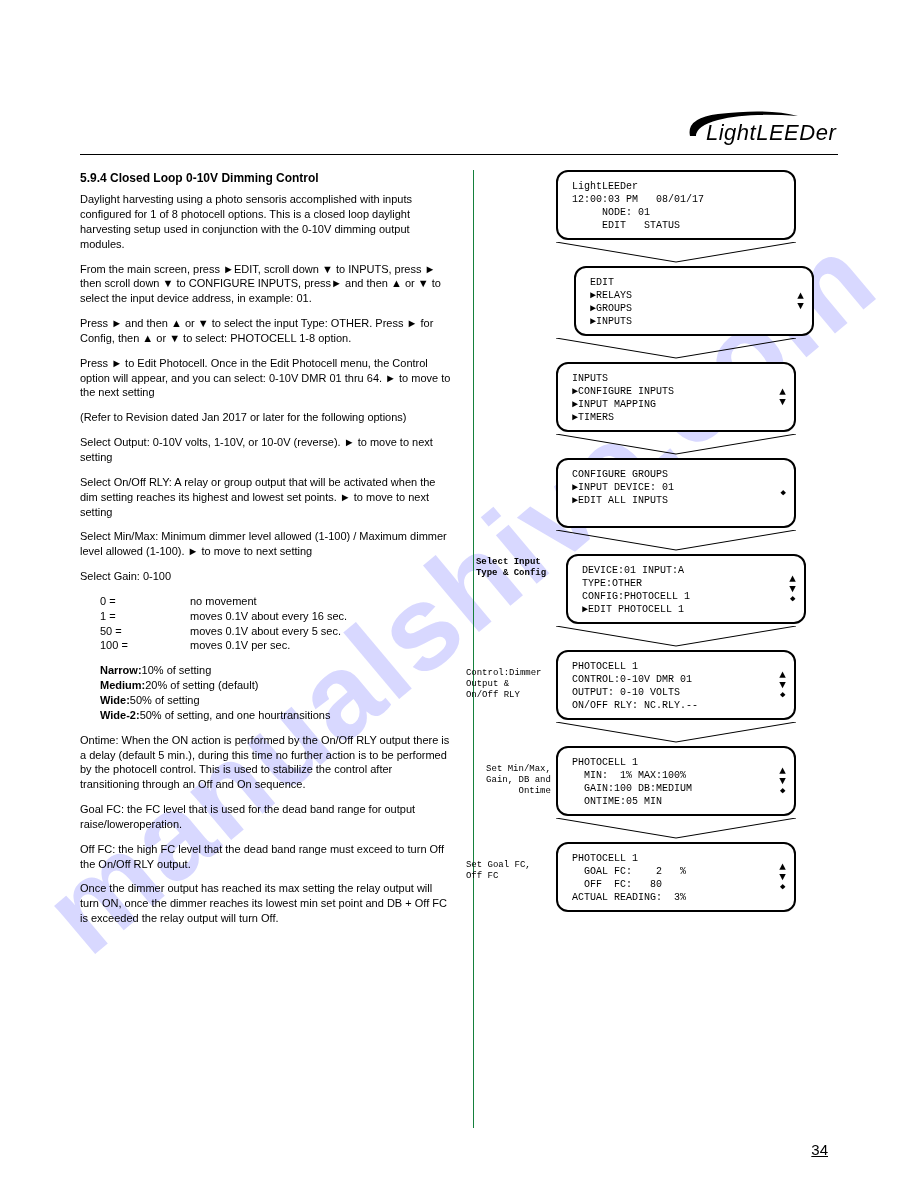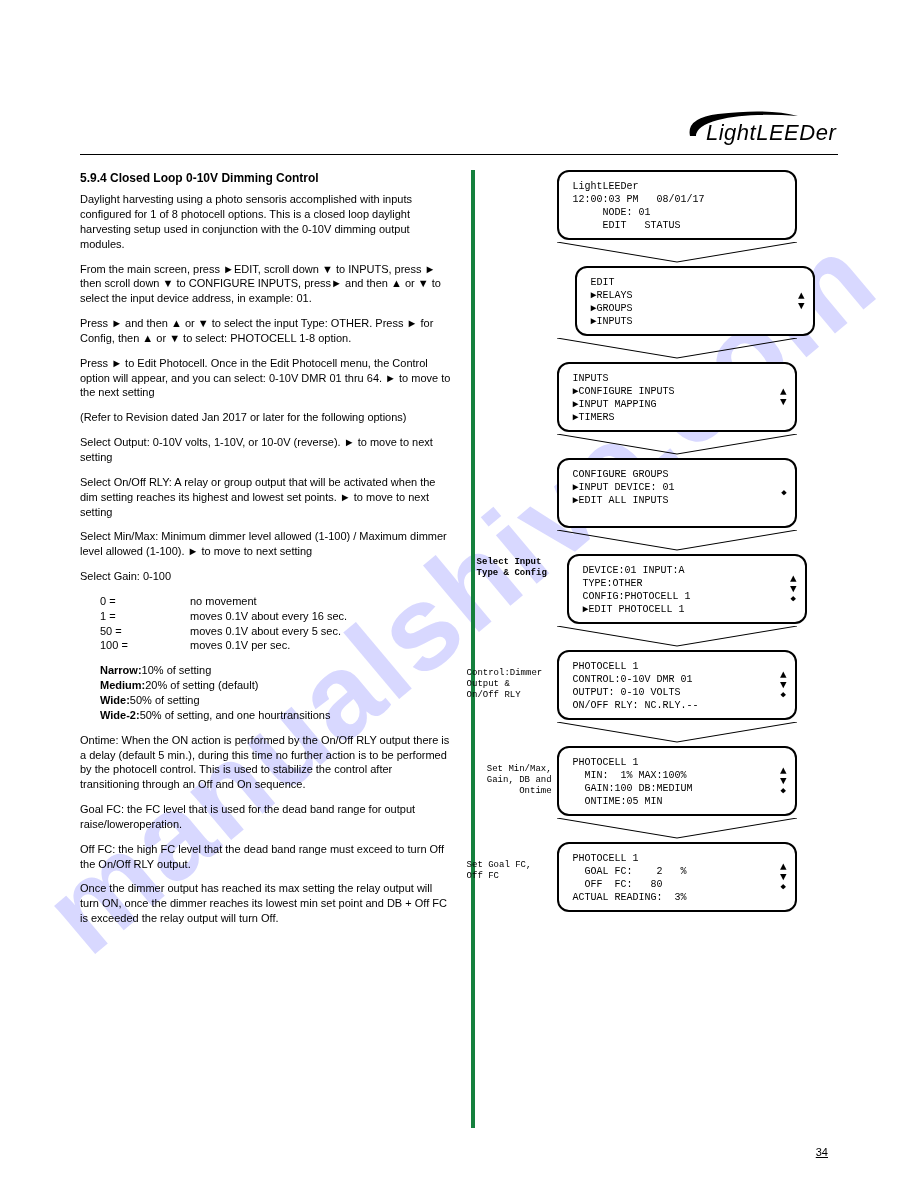--- a/index.html
+++ b/index.html
@@ -35,21 +35,21 @@
   .columns {
     position: absolute;
     top: 170px;
     left: 80px;
     right: 80px;
     bottom: 60px;
     display: flex;
   }
   .col-left {
     flex: 1.15;
-    border-right: 4px solid #15803d;
+    border-right: 1px solid #15803d;
     padding-right: 20px;
     font-size: 11px;
     line-height: 1.35;
   }
   .col-right {
     flex: 1;
     padding-left: 40px;
     display: flex;
     flex-direction: column;
     align-items: center;
@@ -99,21 +99,21 @@
     font-family: "Courier New", monospace;
     font-size: 9px;
     line-height: 1.2;
     white-space: pre;
     text-align: left;
   }
   .page-num {
     position: absolute;
     bottom: 30px;
     right: 90px;
-    font-size: 11px;
+    font-size: 15px;
     text-decoration: underline;
   }
 
   
   .wm {
     position: absolute;
     top: 50%;
     left: 50%;
     transform: translate(-50%, -50%) rotate(-40deg);
     font-size: 120px;

